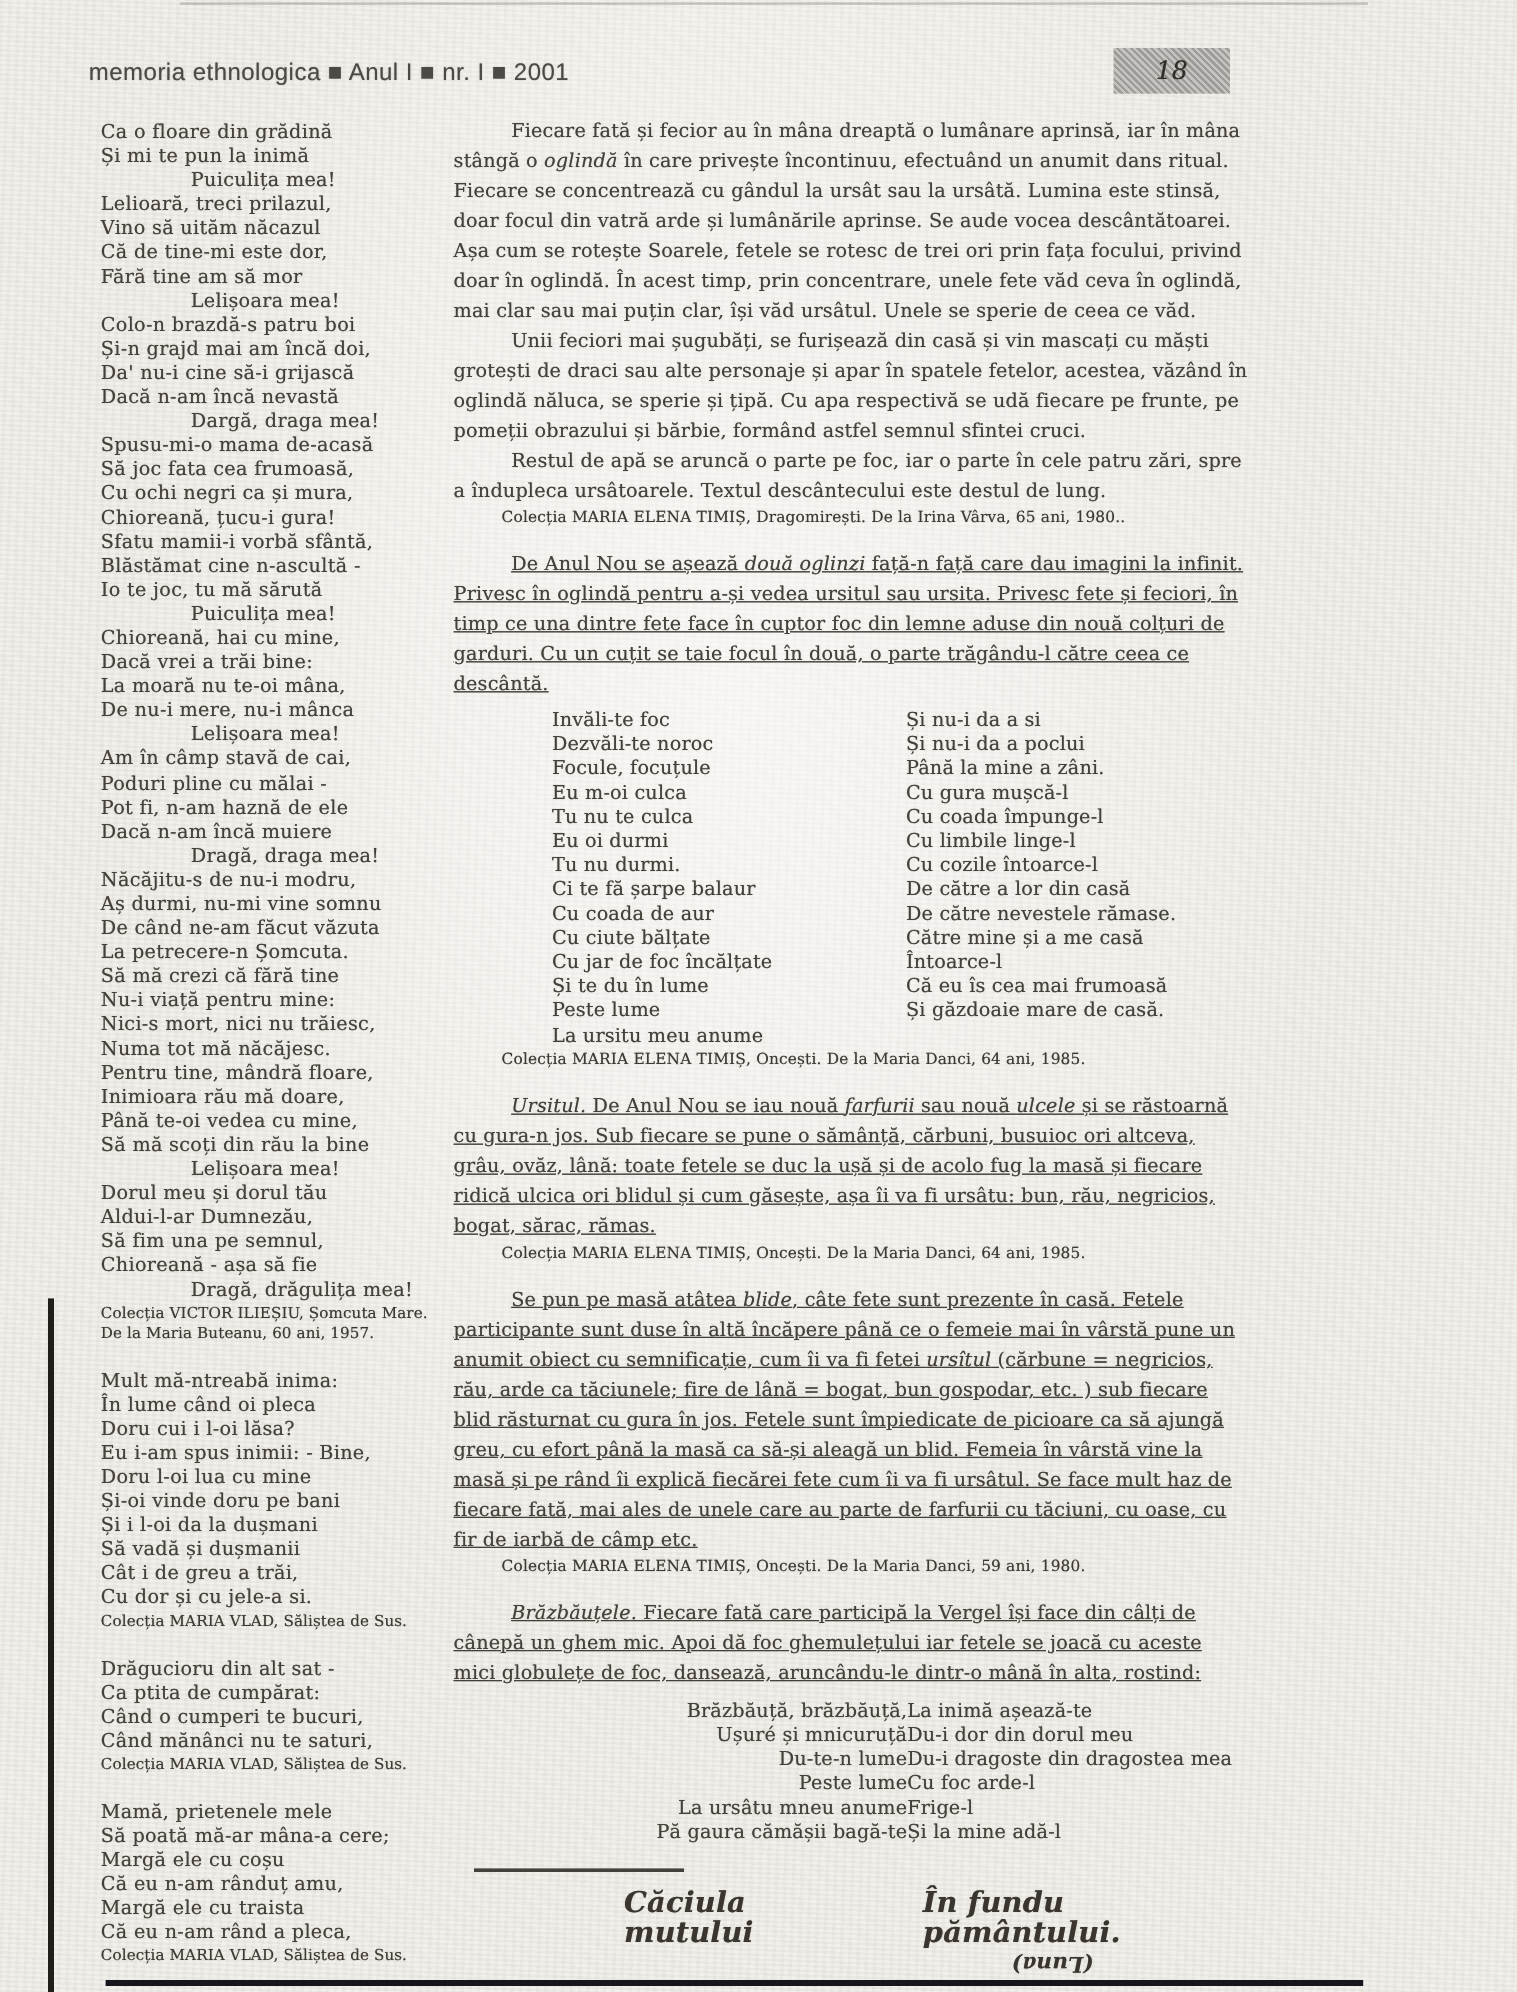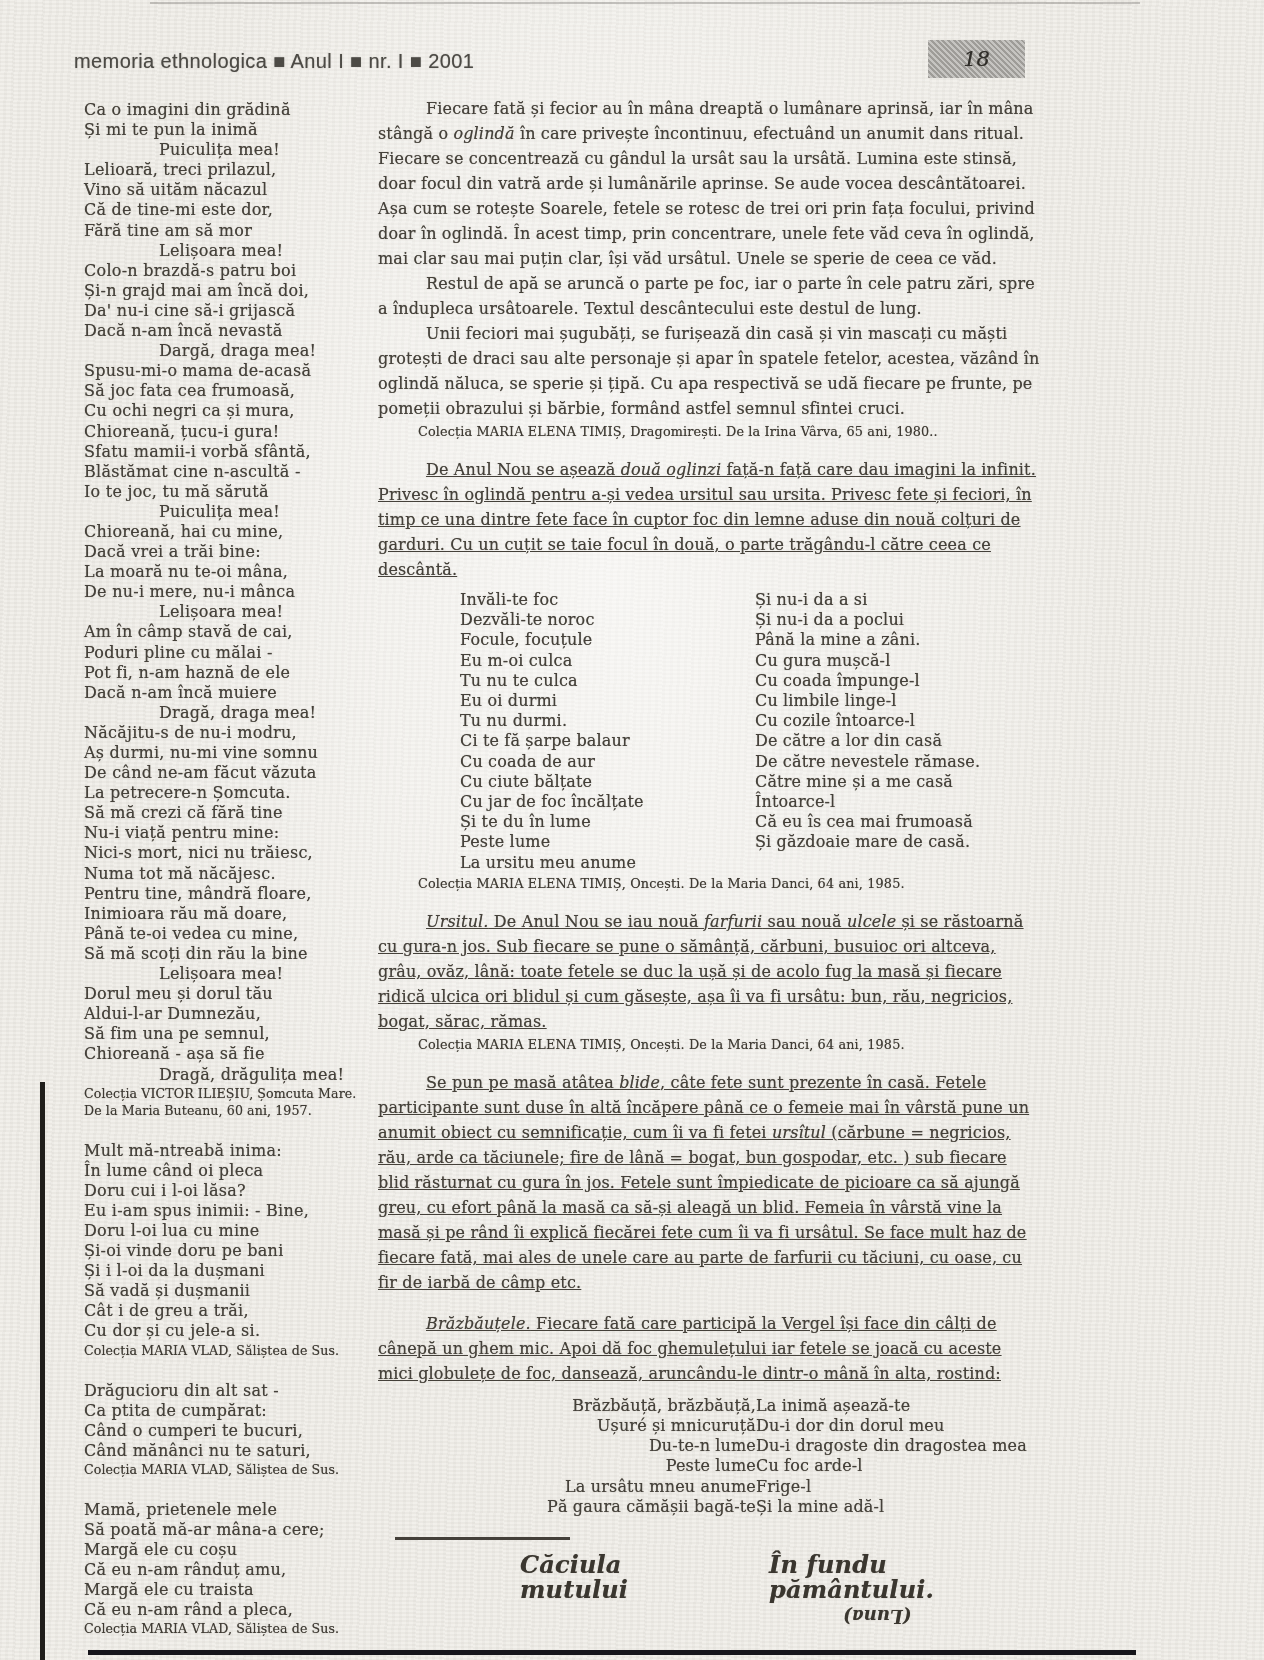--- a/index.html
+++ b/index.html
@@ -78,21 +78,21 @@
 
   <div class="edge-top"></div>
 
   <div class="journal-line">memoria ethnologica ■ Anul I ■ nr. I ■ 2001</div>
   <div class="pagenum-box">
     <span class="pagenum">18</span>
   </div>
 
   <div class="left-col">
 
-  <div class="pl">Ca o imagini din grădină</div>
+  <div class="pl">Ca o floare din grădină</div>
       <div class="pl">Și mi te pun la inimă</div>
       <div class="pl indent">Puiculița mea!</div>
       <div class="pl">Lelioară, treci prilazul,</div>
       <div class="pl">Vino să uităm năcazul</div>
       <div class="pl">Că de tine-mi este dor,</div>
       <div class="pl">Fără tine am să mor</div>
       <div class="pl indent">Lelișoara mea!</div>
       <div class="pl">Colo-n brazdă-s patru boi</div>
       <div class="pl">Și-n grajd mai am încă doi,</div>
       <div class="pl">Da' nu-i cine să-i grijască</div>
@@ -157,22 +157,22 @@
       <div class="pl">Margă ele cu coșu</div>
       <div class="pl">Că eu n-am rânduț amu,</div>
       <div class="pl">Margă ele cu traista</div>
       <div class="pl">Că eu n-am rând a pleca,</div>
       <div class="pl credit">Colecția MARIA VLAD, Săliștea de Sus.</div>
     </div>
 
   <div class="right-col">
 
     <p class="para"><span>Fiecare fată și fecior au în mâna dreaptă o lumânare aprinsă, iar în mâna stângă o </span><span class="it">oglindă</span><span> în care privește încontinuu, efectuând un anumit dans ritual. Fiecare se concentrează cu gândul la ursât sau la ursâtă. Lumina este stinsă, doar focul din vatră arde și lumânările aprinse. Se aude vocea descântătoarei. Așa cum se rotește Soarele, fetele se rotesc de trei ori prin fața focului, privind doar în oglindă. În acest timp, prin concentrare, unele fete văd ceva în oglindă, mai clar sau mai puțin clar, își văd ursâtul. Unele se sperie de ceea ce văd.</span></p>
+    <p class="para"><span>Unii feciori mai șugubăți, se furișează din casă și vin mascați cu măști grotești de draci sau alte personaje și apar în spatele fetelor, acestea, văzând în oglindă năluca, se sperie și țipă. Cu apa respectivă se udă fiecare pe frunte, pe pomeții obrazului și bărbie, formând astfel semnul sfintei cruci.</span></p>
     <p class="para"><span>Restul de apă se aruncă o parte pe foc, iar o parte în cele patru zări, spre a îndupleca ursâtoarele. Textul descântecului este destul de lung.</span></p>
-    <p class="para"><span>Unii feciori mai șugubăți, se furișează din casă și vin mascați cu măști grotești de draci sau alte personaje și apar în spatele fetelor, acestea, văzând în oglindă năluca, se sperie și țipă. Cu apa respectivă se udă fiecare pe frunte, pe pomeții obrazului și bărbie, formând astfel semnul sfintei cruci.</span></p>
     <div class="rcredit">Colecția MARIA ELENA TIMIȘ, Dragomirești. De la Irina Vârva, 65 ani, 1980..</div>
 
     <p class="para sec"><span>De Anul Nou se așează </span><span class="it">două oglinzi</span><span> față-n față care dau imagini la infinit. Privesc în oglindă pentru a-și vedea ursitul sau ursita. Privesc fete și feciori, în timp ce una dintre fete face în cuptor foc din lemne aduse din nouă colțuri de garduri. Cu un cuțit se taie focul în două, o parte trăgându-l către ceea ce descântă.</span></p>
 
     <div class="verse v1">
       <div class="vcol vl">
 
       <div>Invăli-te foc</div>
           <div>Dezvăli-te noroc</div>
           <div>Focule, focuțule</div>
@@ -204,20 +204,21 @@
           <div>Că eu îs cea mai frumoasă</div>
           <div>Și găzdoaie mare de casă.</div>
         </div>
     </div>
     <div class="rcredit">Colecția MARIA ELENA TIMIȘ, Oncești. De la Maria Danci, 64 ani, 1985.</div>
 
     <p class="para sec"><span class="it">Ursitul.</span><span> De Anul Nou se iau nouă </span><span class="it">farfurii</span><span> sau nouă </span><span class="it">ulcele</span><span> și se răstoarnă cu gura-n jos. Sub fiecare se pune o sămânță, cărbuni, busuioc ori altceva, grâu, ovăz, lână: toate fetele se duc la ușă și de acolo fug la masă și fiecare ridică ulcica ori blidul și cum găsește, așa îi va fi ursâtu: bun, rău, negricios, bogat, sărac, rămas.</span></p>
     <div class="rcredit">Colecția MARIA ELENA TIMIȘ, Oncești. De la Maria Danci, 64 ani, 1985.</div>
 
     <p class="para sec"><span>Se pun pe masă atâtea </span><span class="it">blide</span><span>, câte fete sunt prezente în casă. Fetele participante sunt duse în altă încăpere până ce o femeie mai în vârstă pune un anumit obiect cu semnificație, cum îi va fi fetei </span><span class="it">ursîtul</span><span> (cărbune = negricios, rău, arde ca tăciunele; fire de lână = bogat, bun gospodar, etc. ) sub fiecare blid răsturnat cu gura în jos. Fetele sunt împiedicate de picioare ca să ajungă greu, cu efort până la masă ca să-și aleagă un blid. Femeia în vârstă vine la masă și pe rând îi explică fiecărei fete cum îi va fi ursâtul. Se face mult haz de fiecare fată, mai ales de unele care au parte de farfurii cu tăciuni, cu oase, cu fir de iarbă de câmp etc.</span></p>
+    <div class="rcredit">Colecția MARIA ELENA TIMIȘ, Oncești. De la Maria Danci, 59 ani, 1980.</div>
 
     <p class="para sec"><span class="it">Brăzbăuțele.</span><span> Fiecare fată care participă la Vergel își face din câlți de cânepă un ghem mic. Apoi dă foc ghemulețului iar fetele se joacă cu aceste mici globulețe de foc, dansează, aruncându-le dintr-o mână în alta, rostind:</span></p>
 
     <div class="verse v2">
       <div class="vcol vl">
 
       <div>Brăzbăuță, brăzbăuță,</div>
           <div>Ușuré și mnicuruță</div>
           <div>Du-te-n lume</div>
           <div>Peste lume</div>

